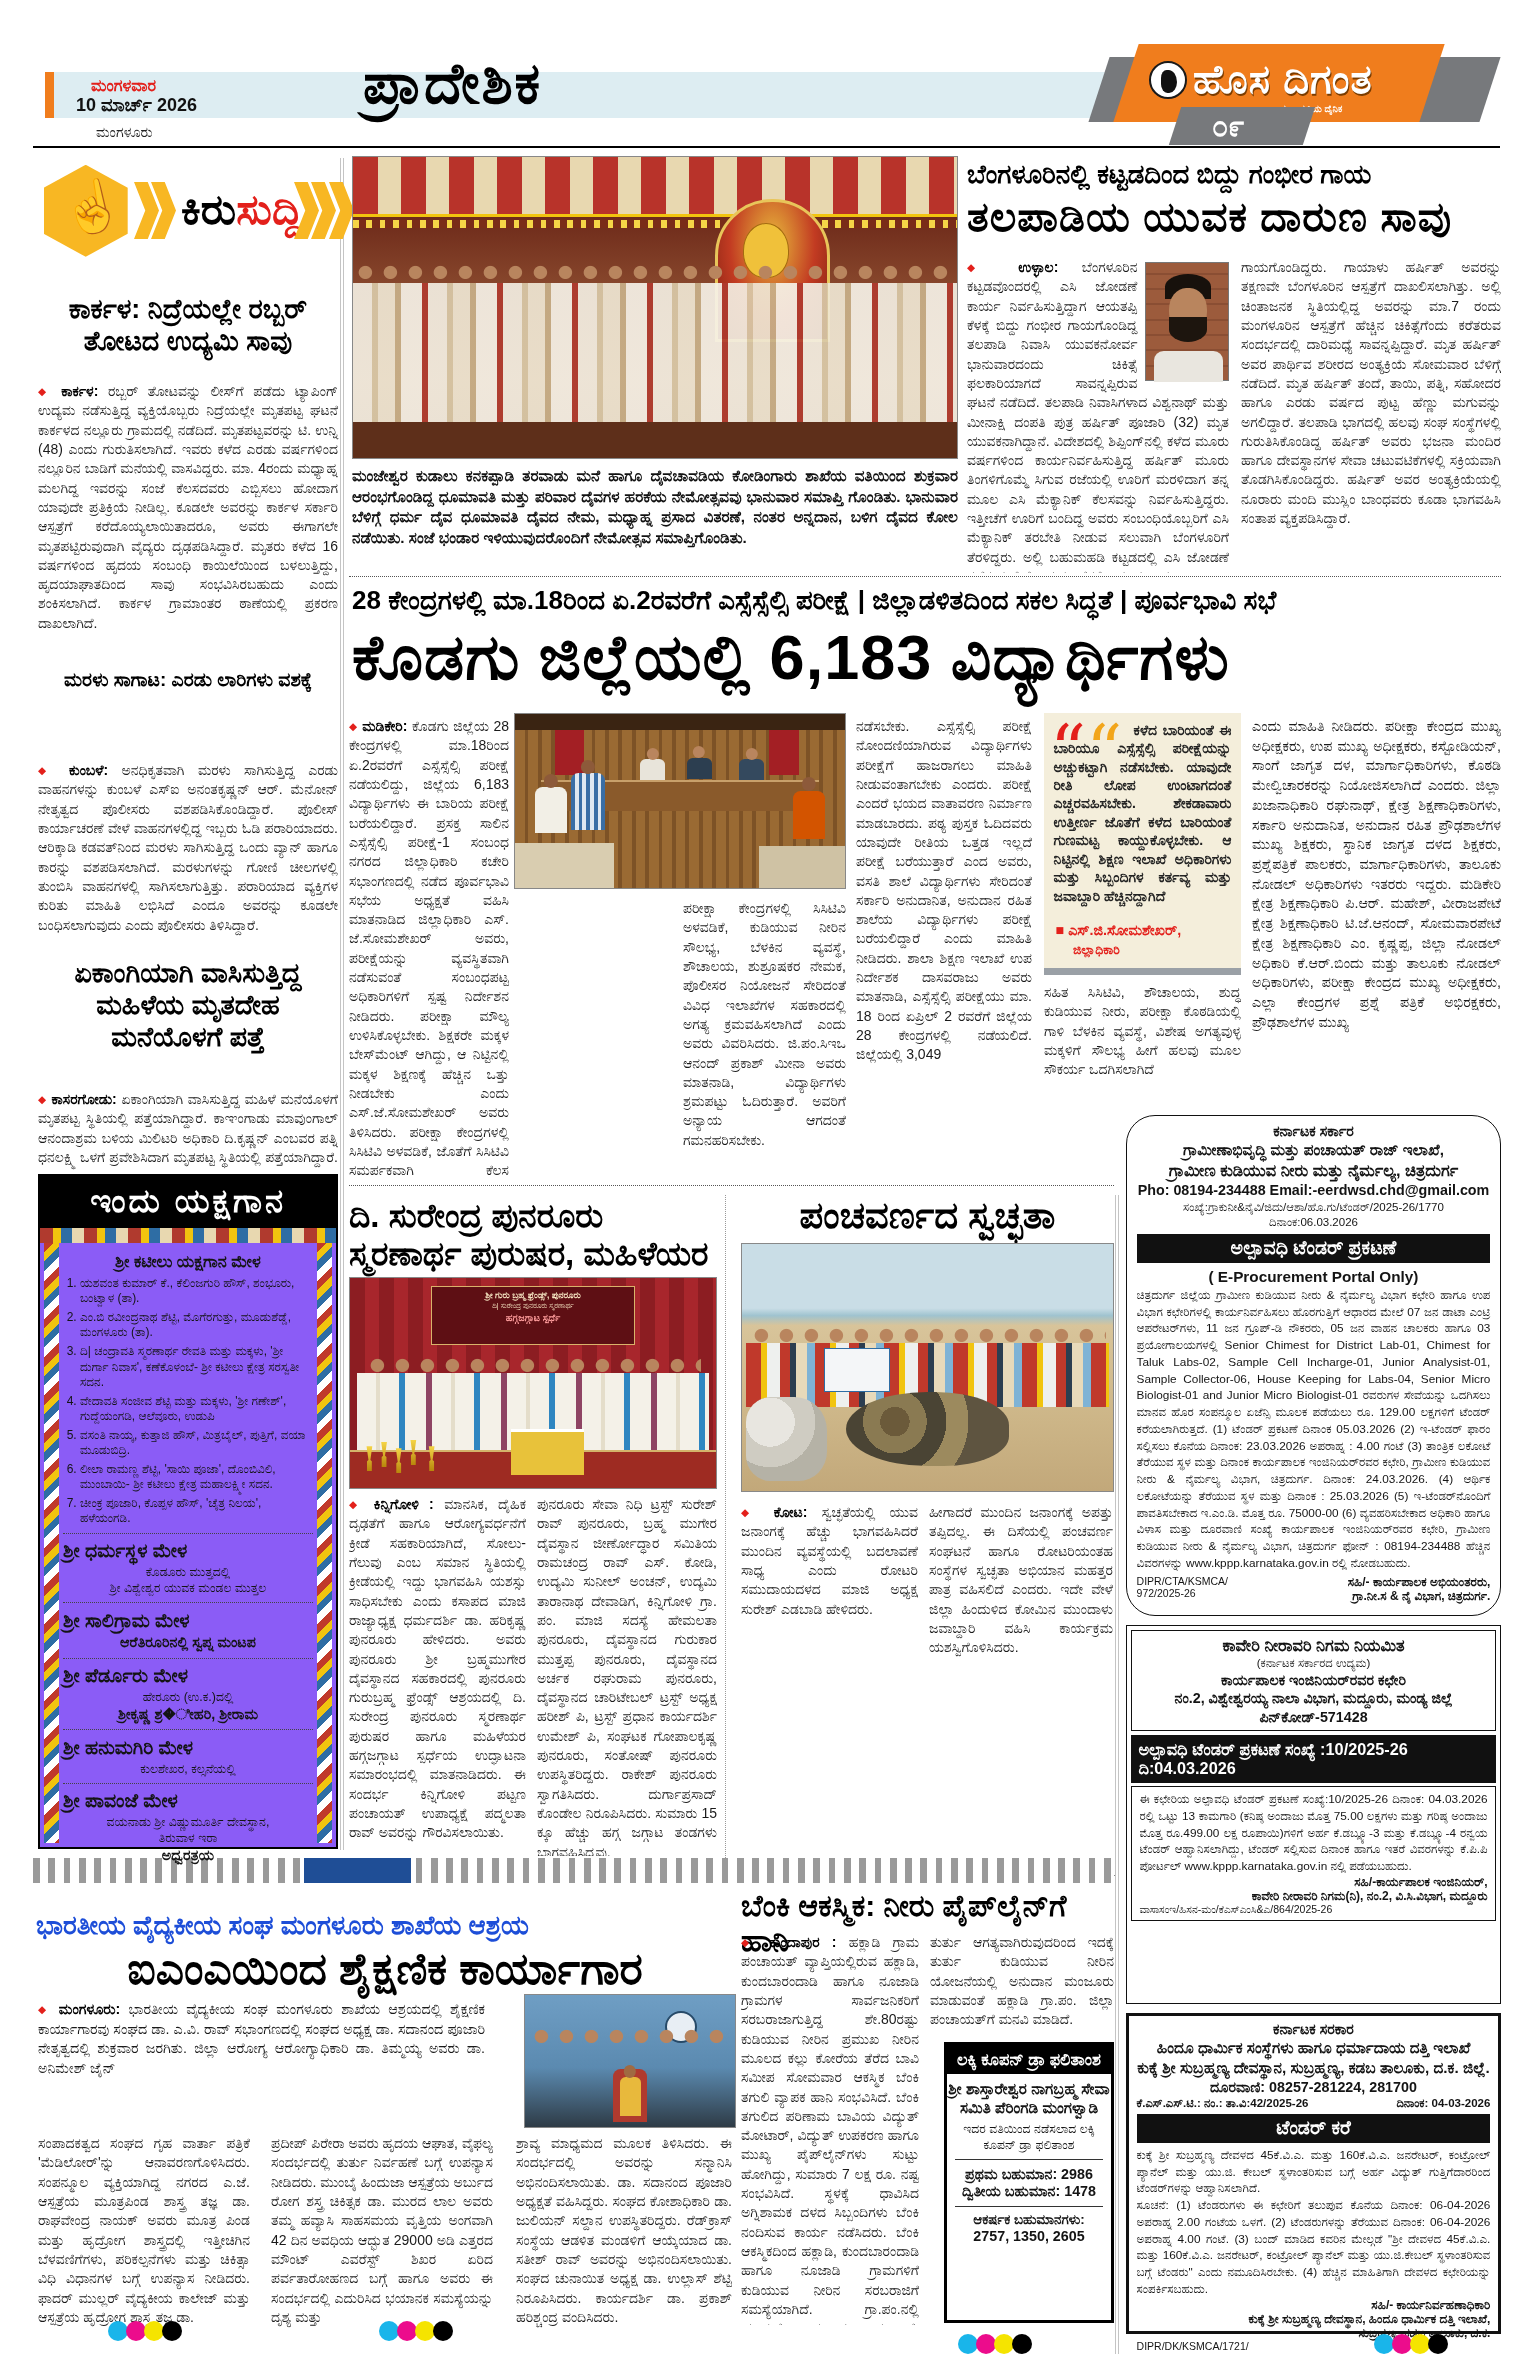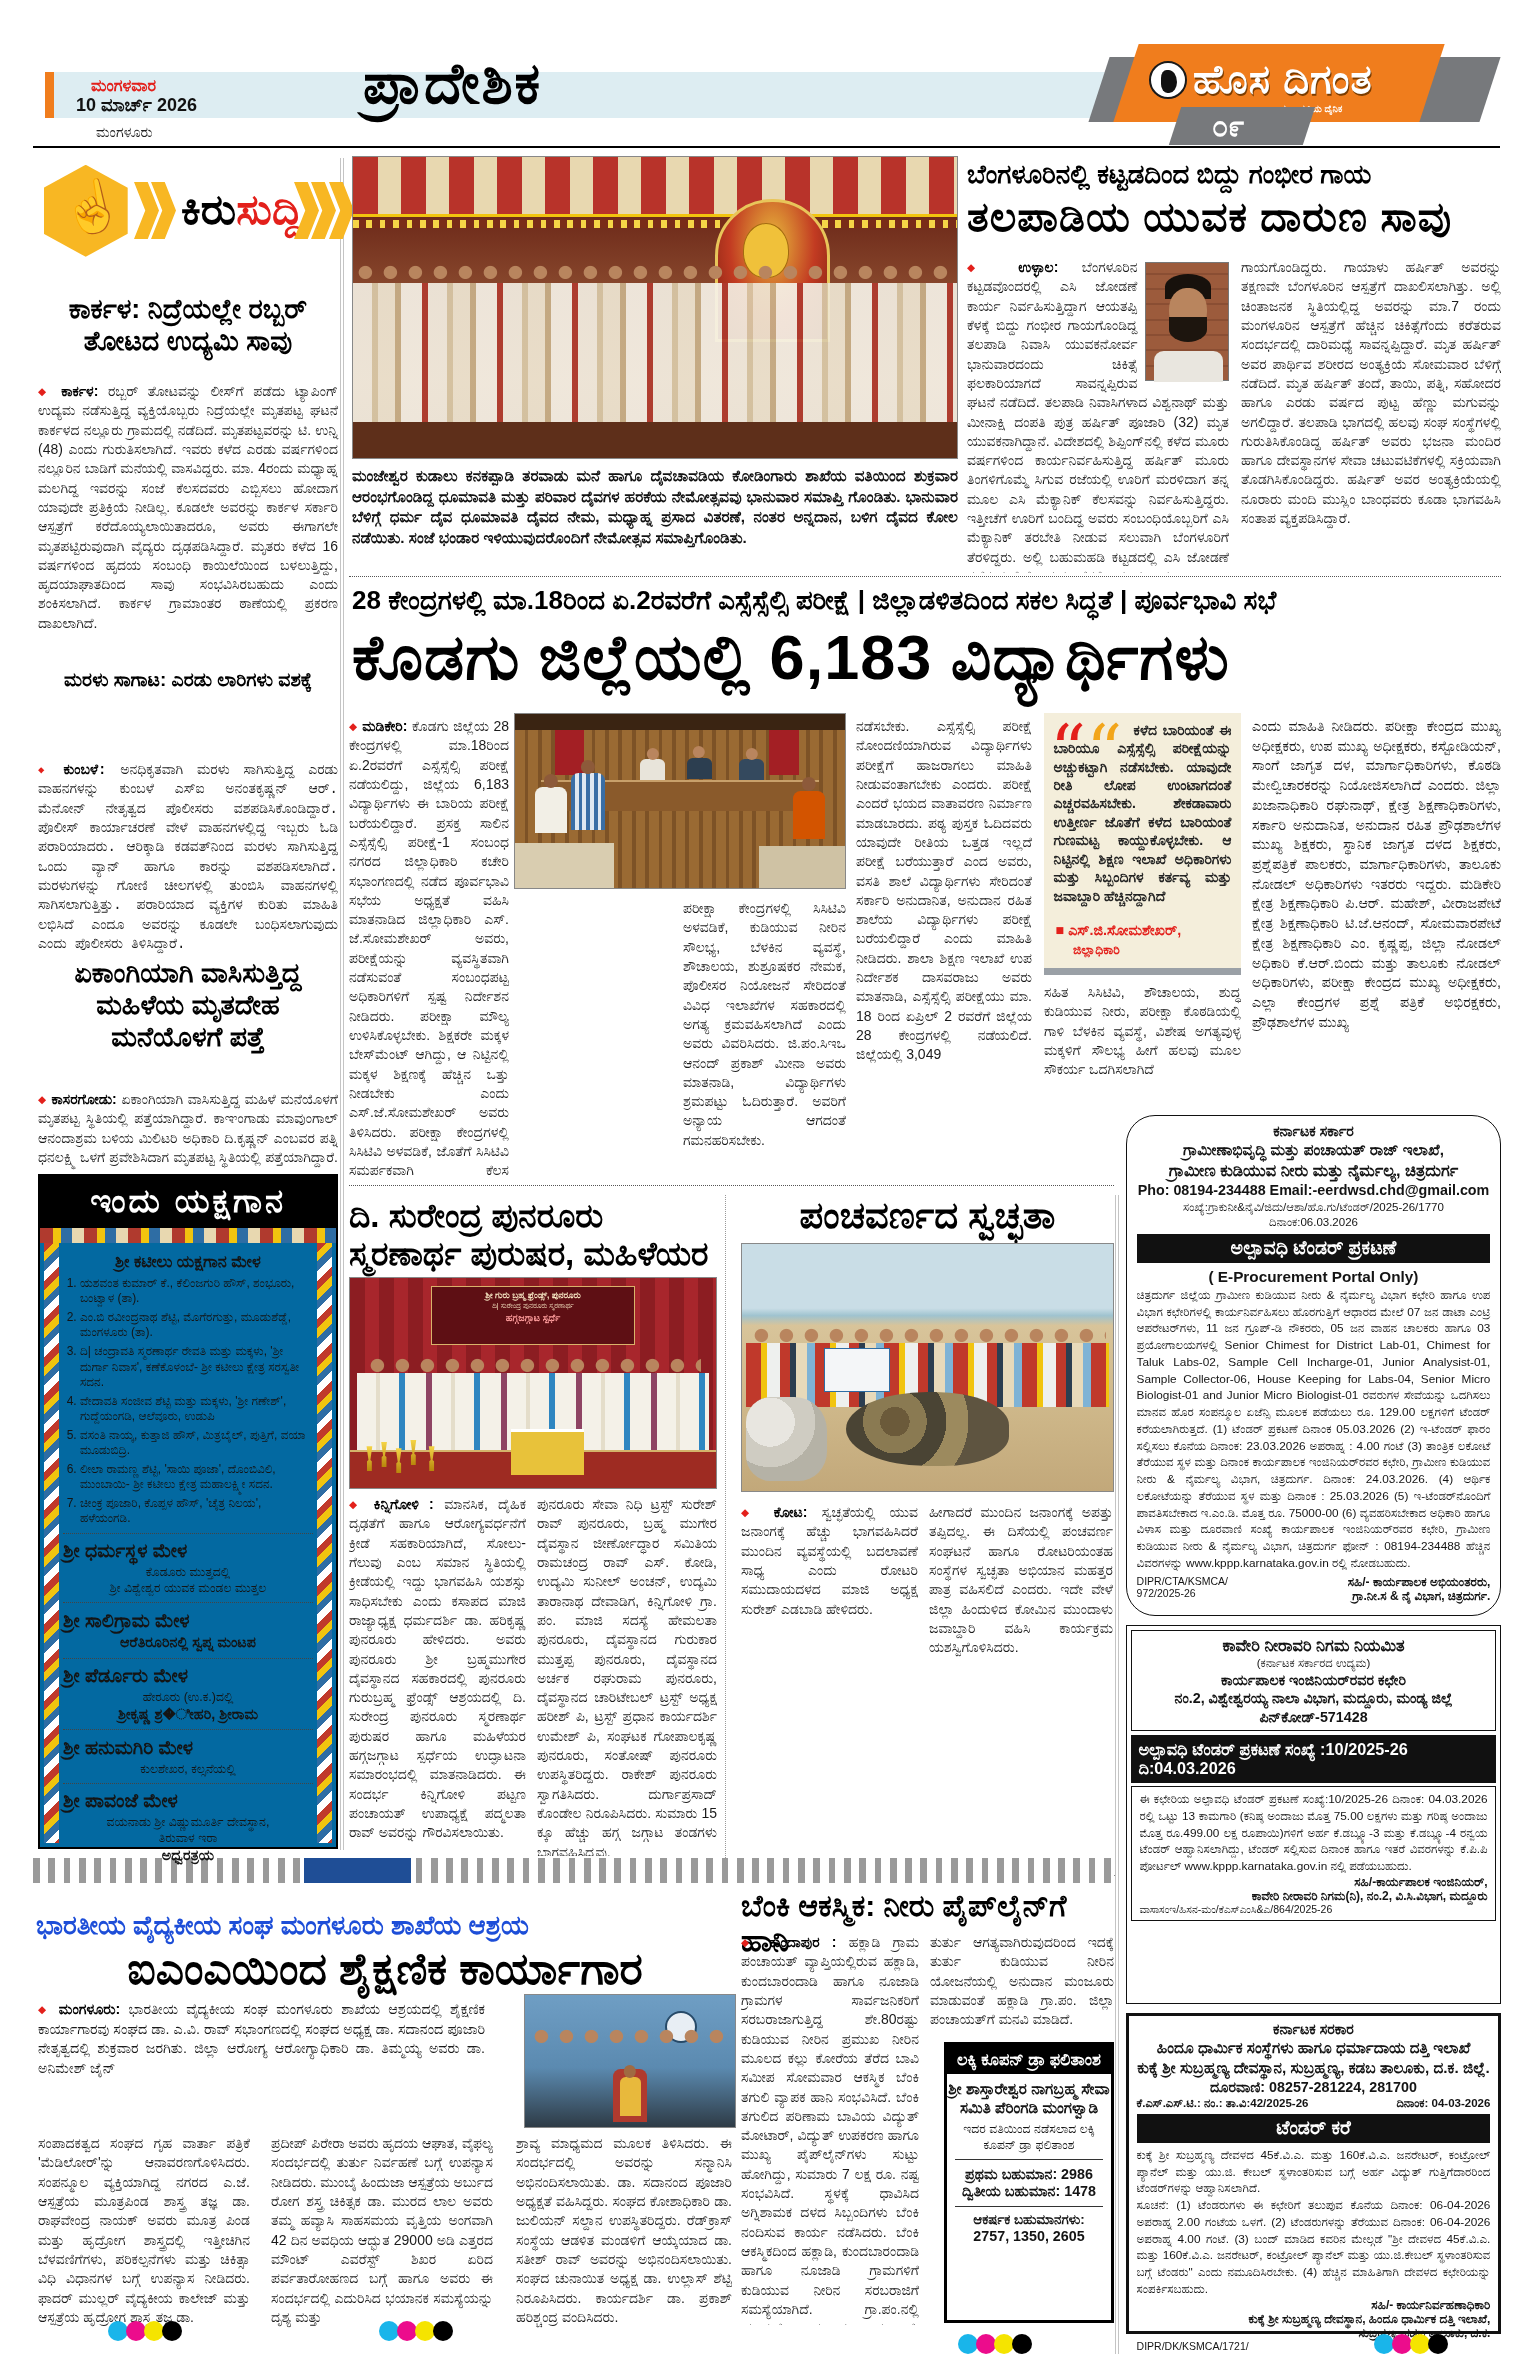--- a/index.html
+++ b/index.html
@@ -54,30 +54,30 @@
   .chev { width:25px; height:57px; background:#f8b723; clip-path:polygon(0 0,55% 0,100% 50%,55% 100%,0 100%,45% 50%); }
   #kchev1 { left:96px; top:21px; } #kchev2 { left:113px; top:21px; }
   #kiru-txt { left:143px; top:25px; font-size:42px; font-weight:bold; color:#000; }
   #kiru-txt .red { color:#e3201b; }
   #kchev3 { left:256px; top:21px; } #kchev4 { left:273px; top:21px; } #kchev5 { left:291px; top:21px; }
 
   .lh { color:#000; font-weight:bold; text-align:center; line-height:1.18; }
   #la1-h { left:38px; top:294px; width:300px; font-size:27px; }
   #la1-b { left:38px; top:382px; width:300px; height:250px; }
   #la2-h { left:38px; top:669px; width:300px; font-size:19px; }
-  #la2-b { left:38px; top:761px; width:300px; height:195px;font-family:Liberation Mono, monospace; }
+  #la2-b { left:38px; top:761px; width:300px; height:195px; }
   #la3-h { left:38px; top:958px; width:300px; font-size:27px; }
   #la3-b { left:38px; top:1090px; width:300px; height:80px; overflow:hidden; }
 
   .btxt { font-size:14px; line-height:1.38; color:#1a1a1a; text-align:justify; }
   .dl-diamond { color:#e3201b; font-size:10.5px; vertical-align:1px; }
   .dl-name { font-weight:bold; color:#000; }
 
   
-  #yaksha { left:38px; top:1174px; width:300px; height:675px; border:2.9px solid #000; background:#0369a1; }
+  #yaksha { left:38px; top:1174px; width:300px; height:675px; border:2.9px solid #000; background:#8b5cf6; }
   #yaksha-head { height:52px; background:#000; color:#fff; display:flex; align-items:center; justify-content:center;
       font-size:32.5px; font-weight:bold; letter-spacing:2.9px; }
   #yaksha-deco { height:15.3px; background:repeating-linear-gradient(90deg,#b03a2e 0 13.4px,#f1c40f 13.4px 21px,#2e6da4 21px 32.5px,#e8d8b0 32.5px 44px); }
   .ystripe { position:absolute; top:67px; bottom:3.8px; width:15.3px;
       background:repeating-linear-gradient(135deg,#c0392b 0 6.7px,#f1c40f 6.7px 13.4px,#2e6da4 13.4px 20px,#ffffff 20px 27px); }
   #ystripe-l { left:3.8px; } #ystripe-r { right:3.8px; }
   #yaksha-body { position:absolute; left:23px; right:23px; top:71px; bottom:5.7px; font-size:12px; line-height:1.3; }
   #yaksha-body .ytitle { font-size:16.3px; font-weight:bold; text-align:center; margin:3.8px 0 3.8px; }
   #yaksha-body ol { margin-left:17px; }
   #yaksha-body li { margin-bottom:2.9px; }

